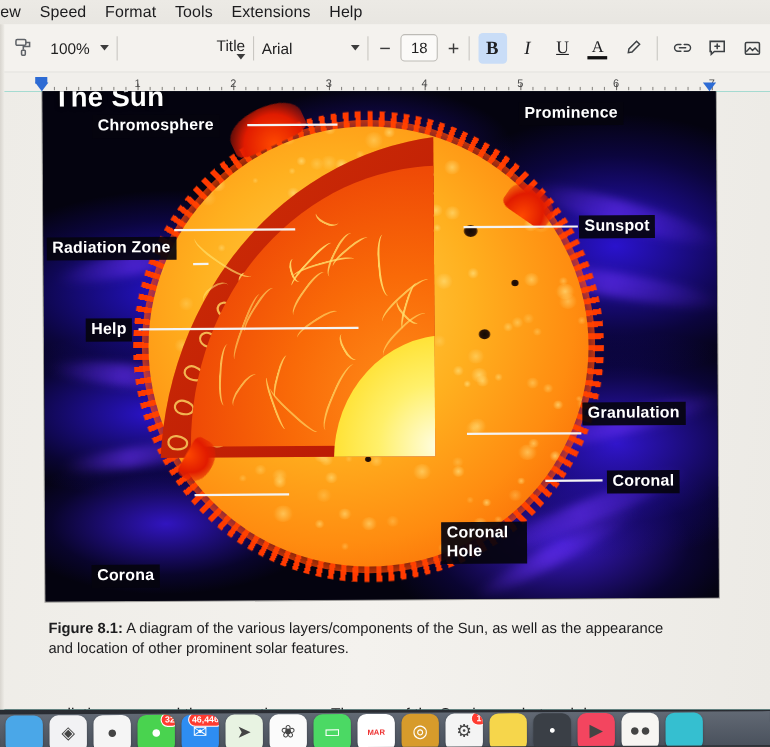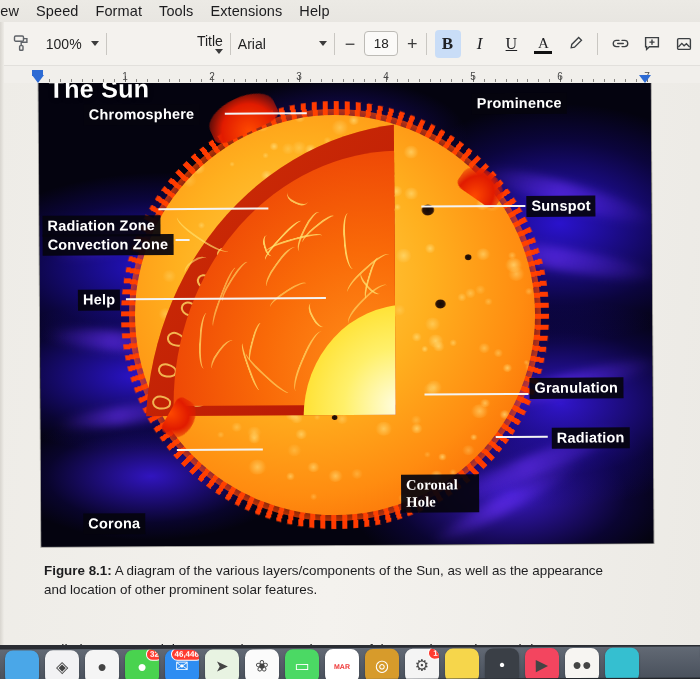--- a/index.html
+++ b/index.html
@@ -759,35 +759,34 @@
       <div class="leader" style="left:186px; top:37px; width:82px;"></div>
 
       <div class="dlabel" style="left:433px; top:19px;">Prominence</div>
 
       <div class="dlabel" style="left:3px; top:123px;margin-top:16px;">Radiation Zone</div>
       <div class="leader" style="left:119px; top:132px; width:110px;"></div>
 
       <div class="dlabel" style="left:487px; top:122px;">Sunspot</div>
       <div class="leader" style="left:382px; top:131px; width:104px;"></div>
 
-      <div class="dlabel" style="left:3px; top:158px;">Convection Zone</div>
       <div class="leader" style="left:136px; top:163px; width:14px;"></div>
 
       <div class="dlabel" style="left:38px; top:213px;">Help</div>
       <div class="leader" style="left:86px; top:222px; width:200px;"></div>
 
-      <div class="dlabel" style="left:489px; top:304px;">Granulation</div>
+      <div class="dlabel" style="left:489px; top:292px;">Granulation</div>
       <div class="leader" style="left:384px; top:319px; width:104px;"></div>
 
-      <div class="dlabel" style="left:511px; top:354px;">Radiation</div>
+      <div class="dlabel" style="left:511px; top:354px;">Coronal</div>
       <div class="leader" style="left:455px; top:362px; width:52px;"></div>
 
       <div class="leader" style="left:136px; top:373px; width:86px;"></div>
 
-      <div class="dlabel two" style="left:360px; top:400px; width:78px; text-align:left;font-family:Liberation Serif, serif;">
+      <div class="dlabel two" style="left:360px; top:400px; width:78px; text-align:left;">
         <span>Coronal Hole</span>
       </div>
 
 
       <div class="dlabel" style="left:42px; top:437px;">Corona</div>
     </div>
 
     <div class="caption">
       <b>Figure 8.1:</b><span> A diagram of the various layers/components of the Sun, as well as the appearance and location of other prominent solar features.</span>
     </div>

